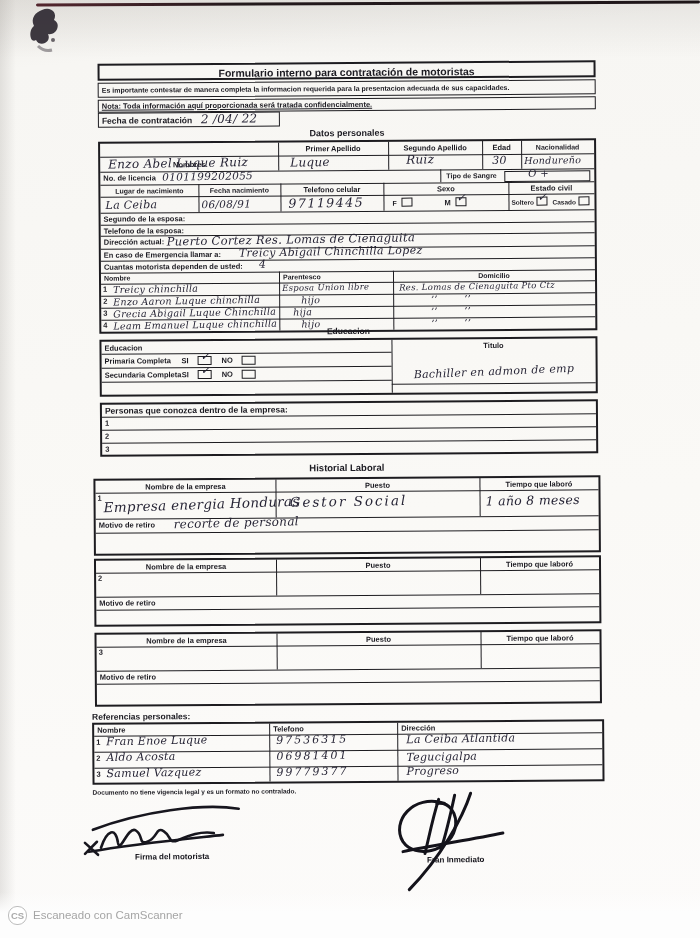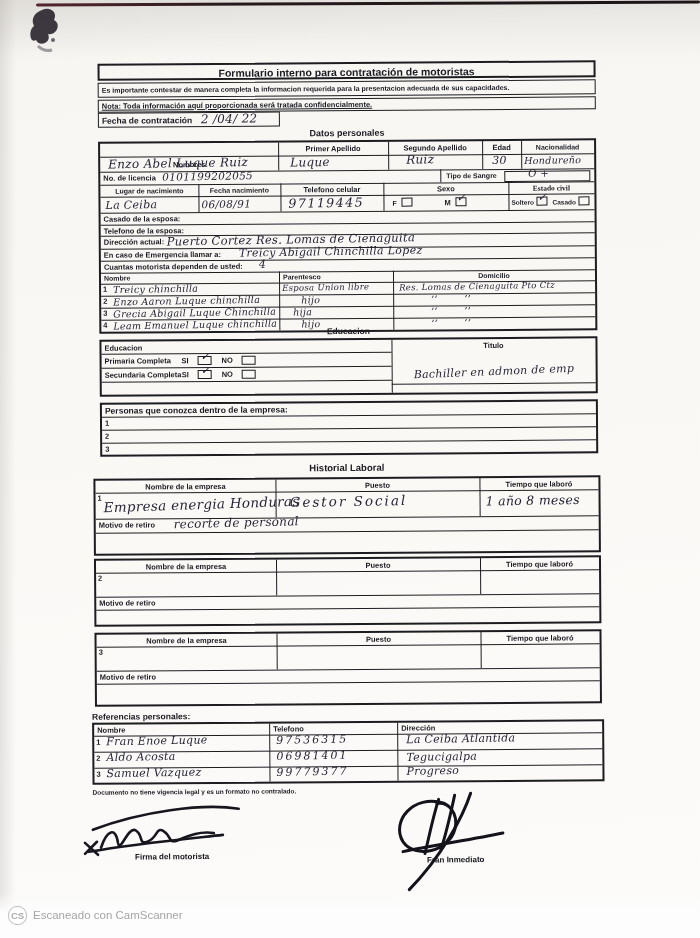--- a/index.html
+++ b/index.html
@@ -125,37 +125,37 @@
     <div class="lbl" style="left:3px; top:31px;">No. de licencia</div>
     <div class="hw" style="left:62px; top:27px; font-size:10.5px;">0101199202055</div>
     <div class="lbl" style="left:346px; top:31px; font-size:7px;">Tipo de Sangre</div>
     <div class="abs" style="left:404px; top:29.5px; width:86px; height:11px; border:1.6px solid #1d1c20;"></div>
     <div class="hw" style="left:428px; top:27px; font-size:10px;">O +</div>
 
     <div class="lblc" style="left:0; width:98px; top:44px; font-size:7px;">Lugar de nacimiento</div>
     <div class="lblc" style="left:98px; width:82px; top:44px; font-size:7px;">Fecha nacimiento</div>
     <div class="lblc" style="left:180px; width:103px; top:44px;">Telefono celular</div>
     <div class="lblc" style="left:283px; width:125px; top:44px;">Sexo</div>
-    <div class="lblc" style="left:408px; width:86px; top:44px;font-family:Liberation Serif, serif;">Estado civil</div>
+    <div class="lblc" style="left:408px; width:86px; top:44px;">Estado civil</div>
 
     <div class="hw" style="left:5px; top:55px;">La Ceiba</div>
     <div class="hw" style="left:101px; top:55px; font-size:10.5px;">06/08/91</div>
     <div class="hw" style="left:188px; top:53px; font-size:12.5px; letter-spacing:1.5px;">97119445</div>
     <div class="lbl" style="left:292px; top:58px; font-size:7px;">F</div>
     <div class="cb" style="left:301px; top:56px;"></div>
     <div class="lbl" style="left:344px; top:58px;">M</div>
     <div class="cb" style="left:355px; top:56px;"></div>
     <div class="ck" style="left:356px; top:50px;">✓</div>
     <div class="lbl tiny" style="left:411px; top:58px;">Soltero</div>
     <div class="cb" style="left:436px; top:56px;"></div>
     <div class="ck" style="left:437px; top:50px;">✓</div>
     <div class="lbl tiny" style="left:452px; top:58px;">Casado</div>
     <div class="cb" style="left:478px; top:56px;"></div>
 
-    <div class="lbl" style="left:3px; top:72px;">Casado de la esposa:</div>
+    <div class="lbl" style="left:3px; top:72px;">Segundo de la esposa:</div>
     <div class="lbl" style="left:3px; top:83.5px;">Telefono de la esposa:</div>
     <div class="lbl" style="left:3px; top:95px;">Dirección actual:</div>
     <div class="hw" style="left:66px; top:90px; font-size:11.5px;">Puerto Cortez  Res. Lomas de Cienaguita</div>
     <div class="lbl" style="left:3px; top:107.5px;">En caso de Emergencia llamar a:</div>
     <div class="hw" style="left:138px; top:103px; font-size:11px;">Treicy Abigail Chinchilla Lopez</div>
     <div class="lbl" style="left:3px; top:119.5px;">Cuantas motorista dependen de usted:</div>
     <div class="hw" style="left:158px; top:115px;">4</div>
 
     <div class="lbl" style="left:3px; top:131px; font-size:7px;">Nombre</div>
     <div class="lbl" style="left:182px; top:131px; font-size:7px;">Parentesco</div>

